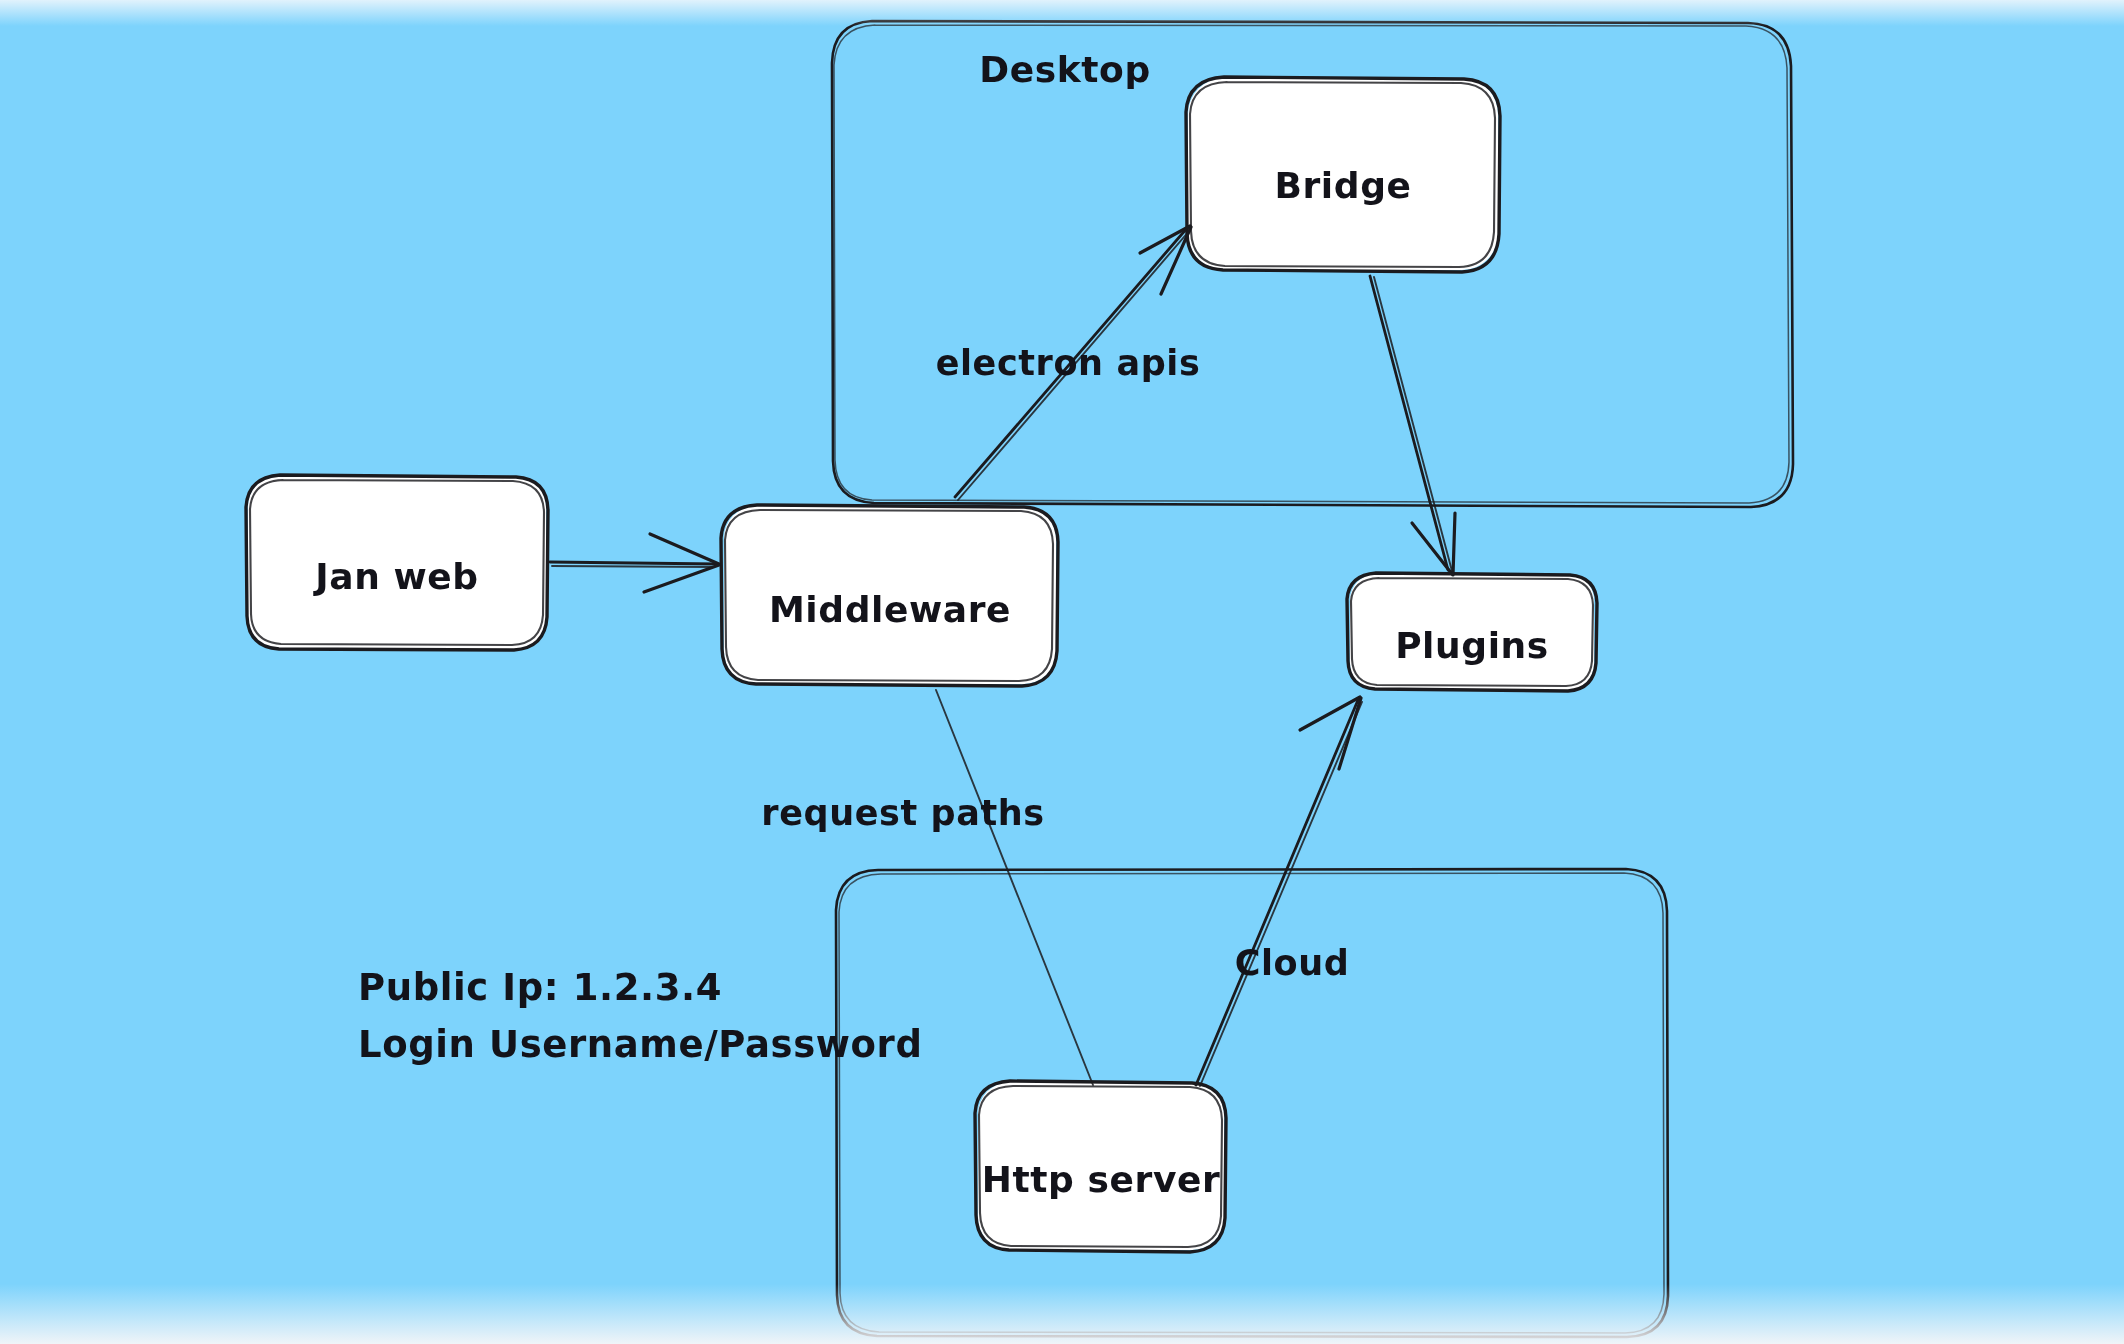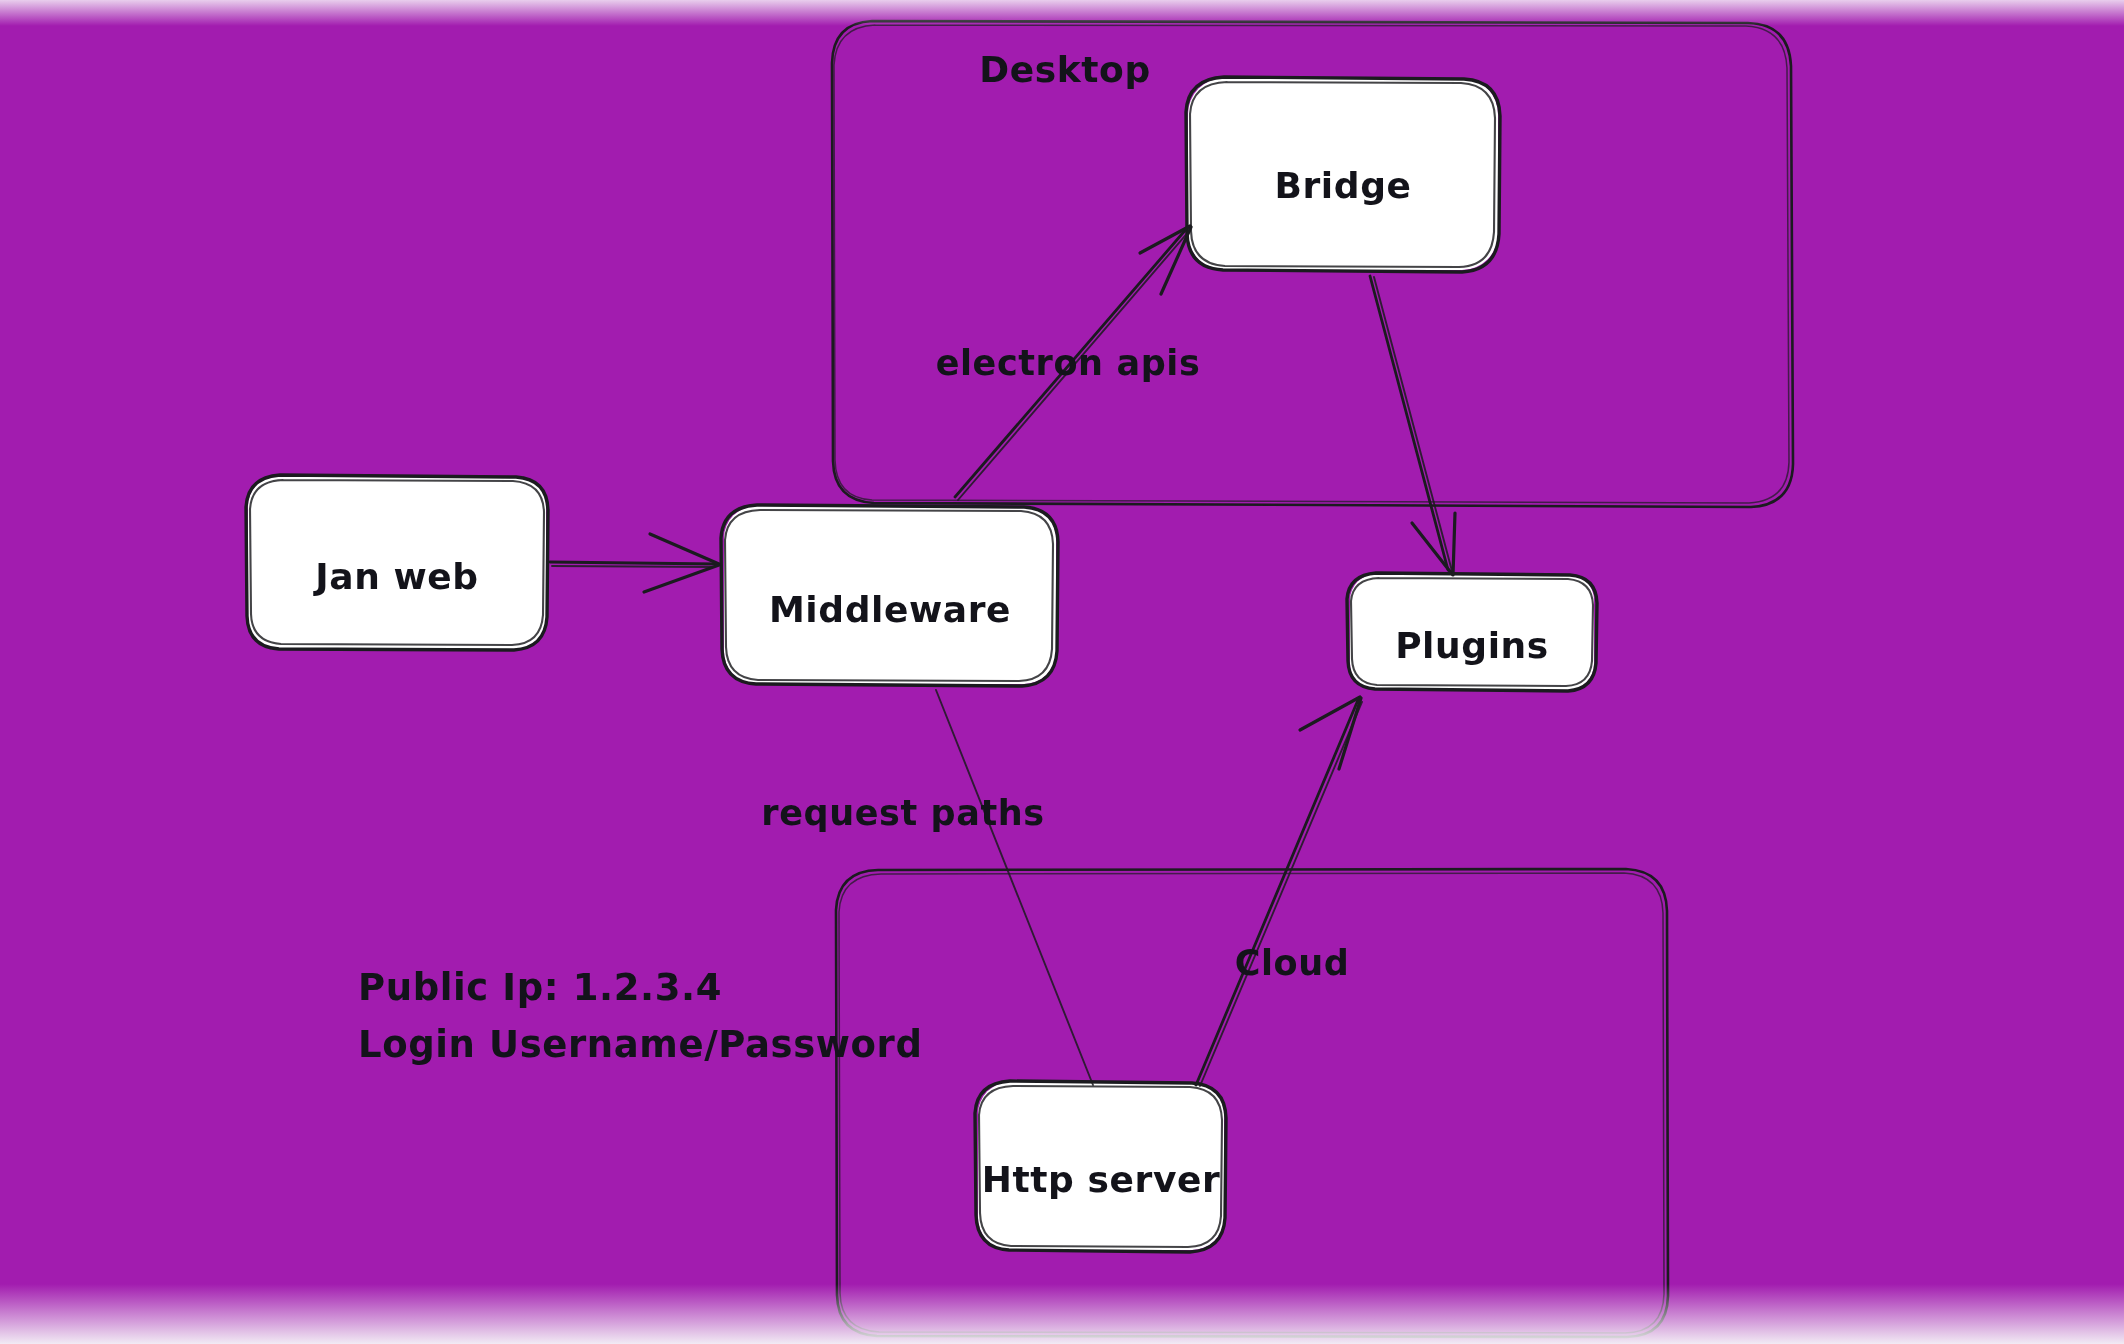--- a/index.html
+++ b/index.html
@@ -4,21 +4,21 @@
 <style>
   html, body {
     margin: 0;
     padding: 0;
     background: #ffffff;
   }
   #canvas-root {
     position: relative;
     width: 2124px;
     height: 1344px;
-    background: #a21caf;
+    background: #7dd3fc;
     overflow: hidden;
     font-family: "DejaVu Sans", sans-serif;
   }
   #diagram-svg {
     position: absolute;
     inset: 0;
     width: 2124px;
     height: 1344px;
     display: block;
   }

